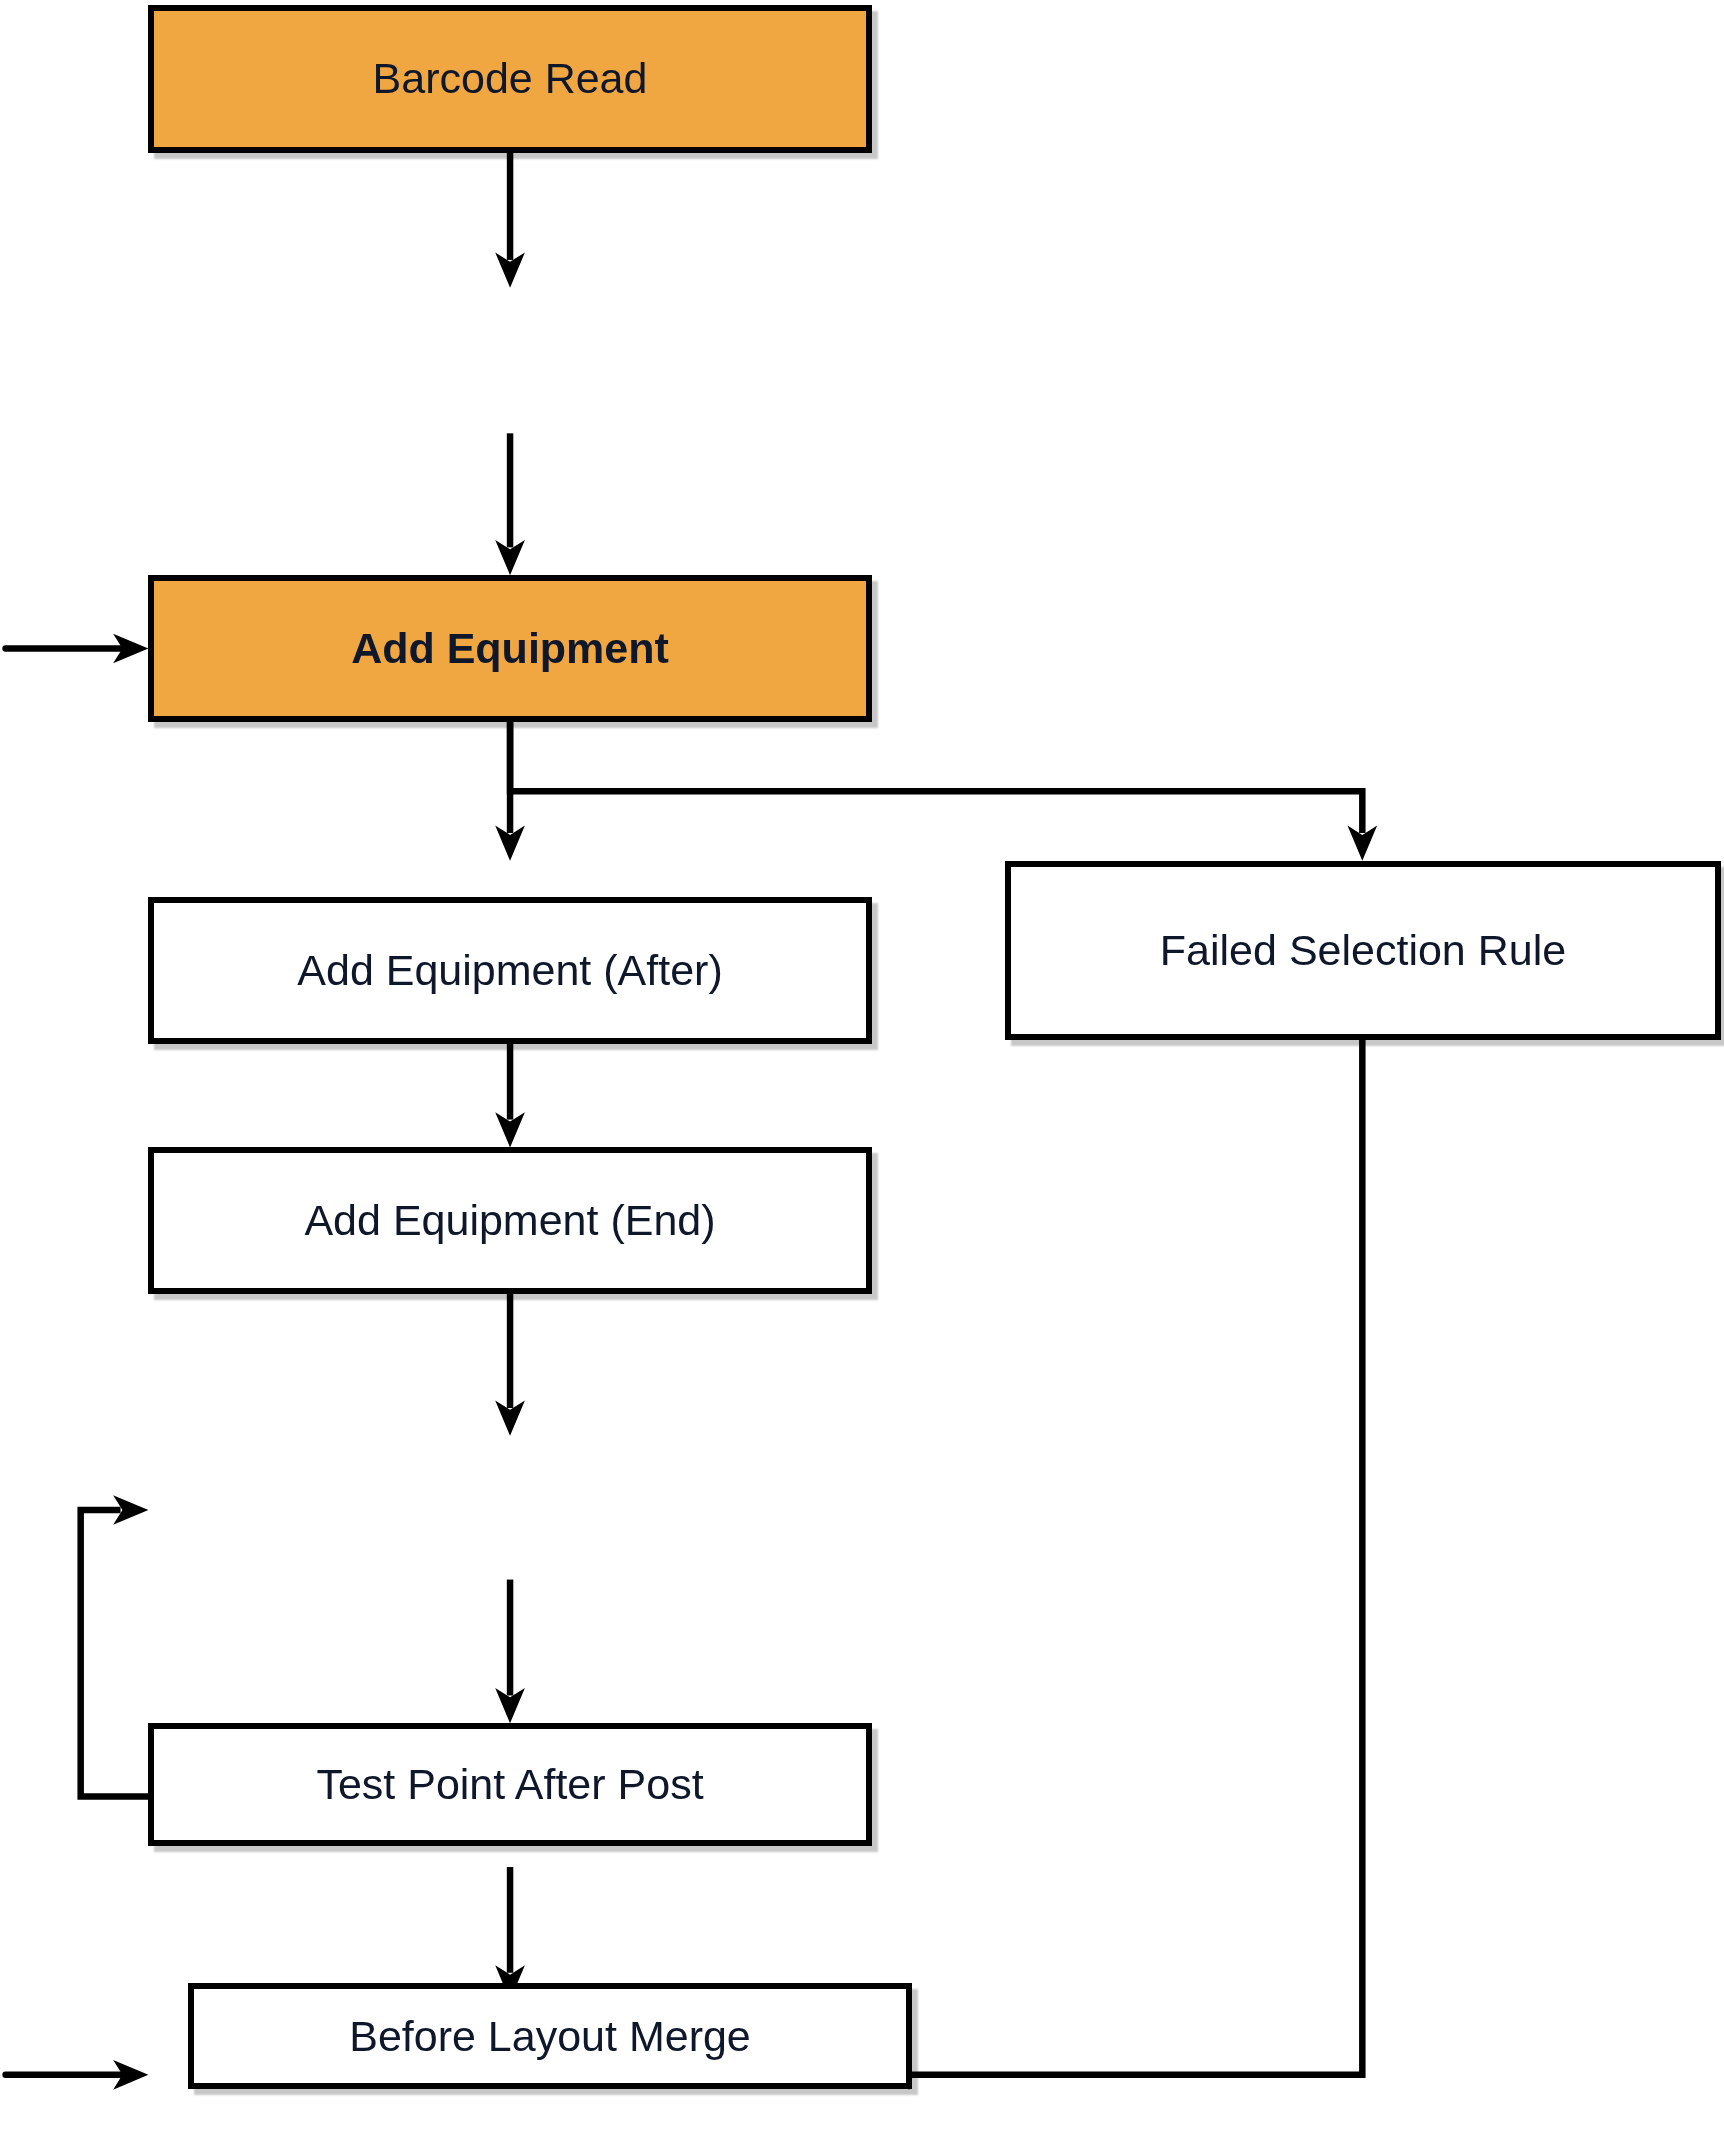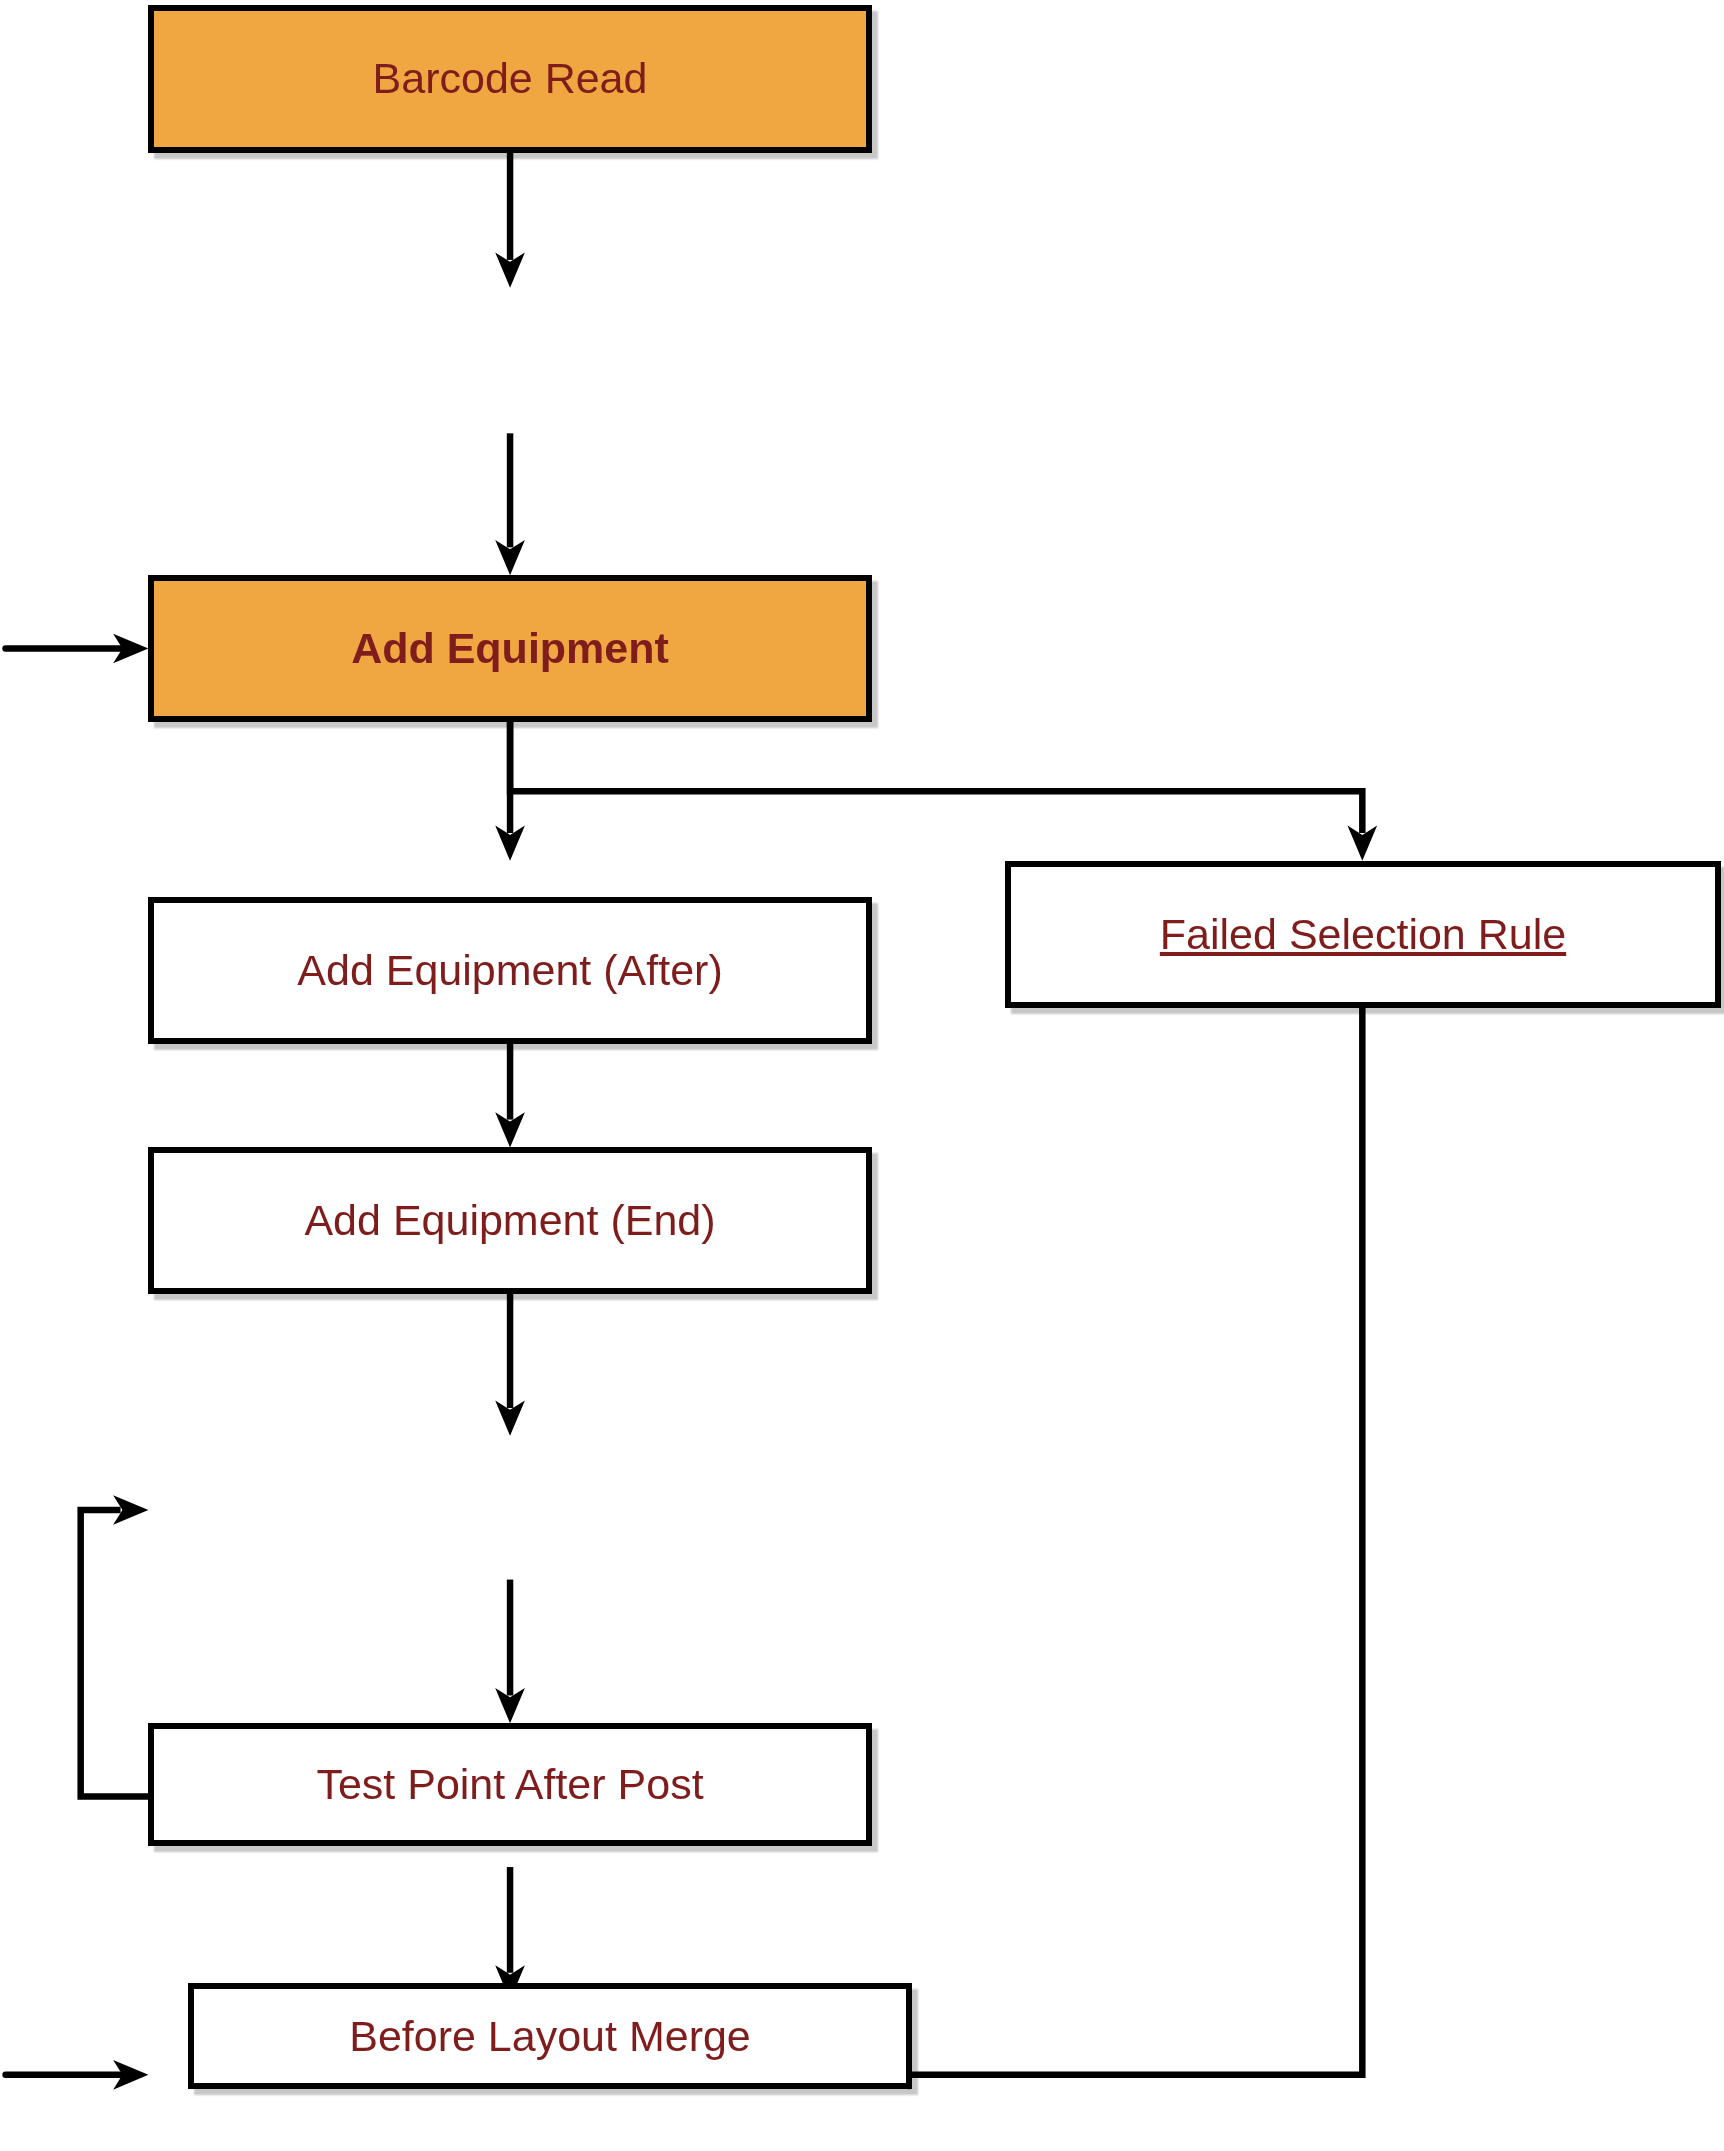--- a/index.html
+++ b/index.html
@@ -26,35 +26,35 @@
     stroke:none;
   }
   .node{
     position:absolute;
     box-sizing:border-box;
     border:6.5px solid var(--line,#000000);
     background:#ffffff;
     display:flex;align-items:center;justify-content:center;
     text-align:left;
     font-size:43px;
-    color:#7f1d1d;
+    color:#0f172a;
     box-shadow:5.6px 5.6px 1.9px rgba(0,0,0,0.22);
   }
   .node.fill-accent{background:var(--accent,#F0A741);}
   
   .col-main{left:148px;width:724px;}
   .n-barcode{top:4.6px;height:148px;}
   .n-afterbarcode{top:288px;height:148px;}
   .n-addequip{top:575px;height:147px;font-weight:bold;}
   .n-addequipafter{top:861px;height:147px;margin-top:36px;}
   .n-addequipend{top:1147px;height:147px;}
   .n-tpbefore{top:1436px;height:147px;}
   .n-tpafter{top:1723px;height:123px;}
   .n-beforelayout{top:1983px;height:106px;margin-left:40px;}
-  .n-failedrule{left:1005px;width:716px;top:861px;height:147px;text-decoration:underline;}
+  .n-failedrule{left:1005px;width:716px;top:861px;height:179px;}
 </style>
 </head>
 <body>
 
 <div id="stage" style="--accent: #F0A741; --line: #000000; --bg: #FFFFFF;">
 
   <svg id="edge-layer" viewBox="0 0 1859 2320" xmlns="http://www.w3.org/2000/svg">
 
     <g>
       <path class="wire" d="M550 162 V280"></path>

